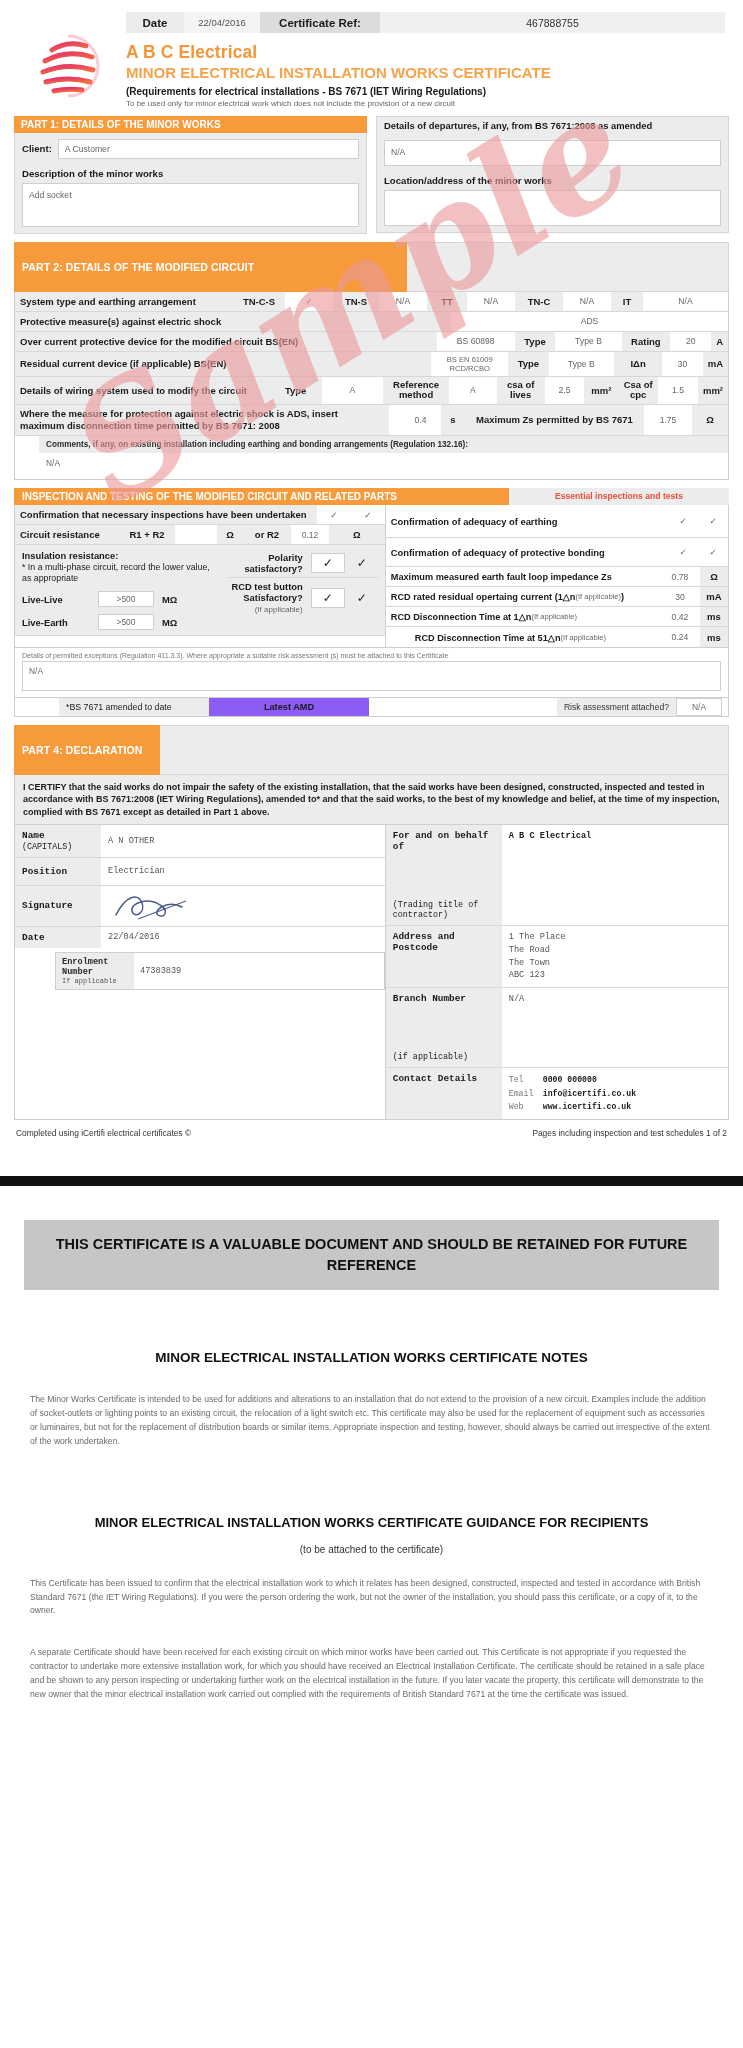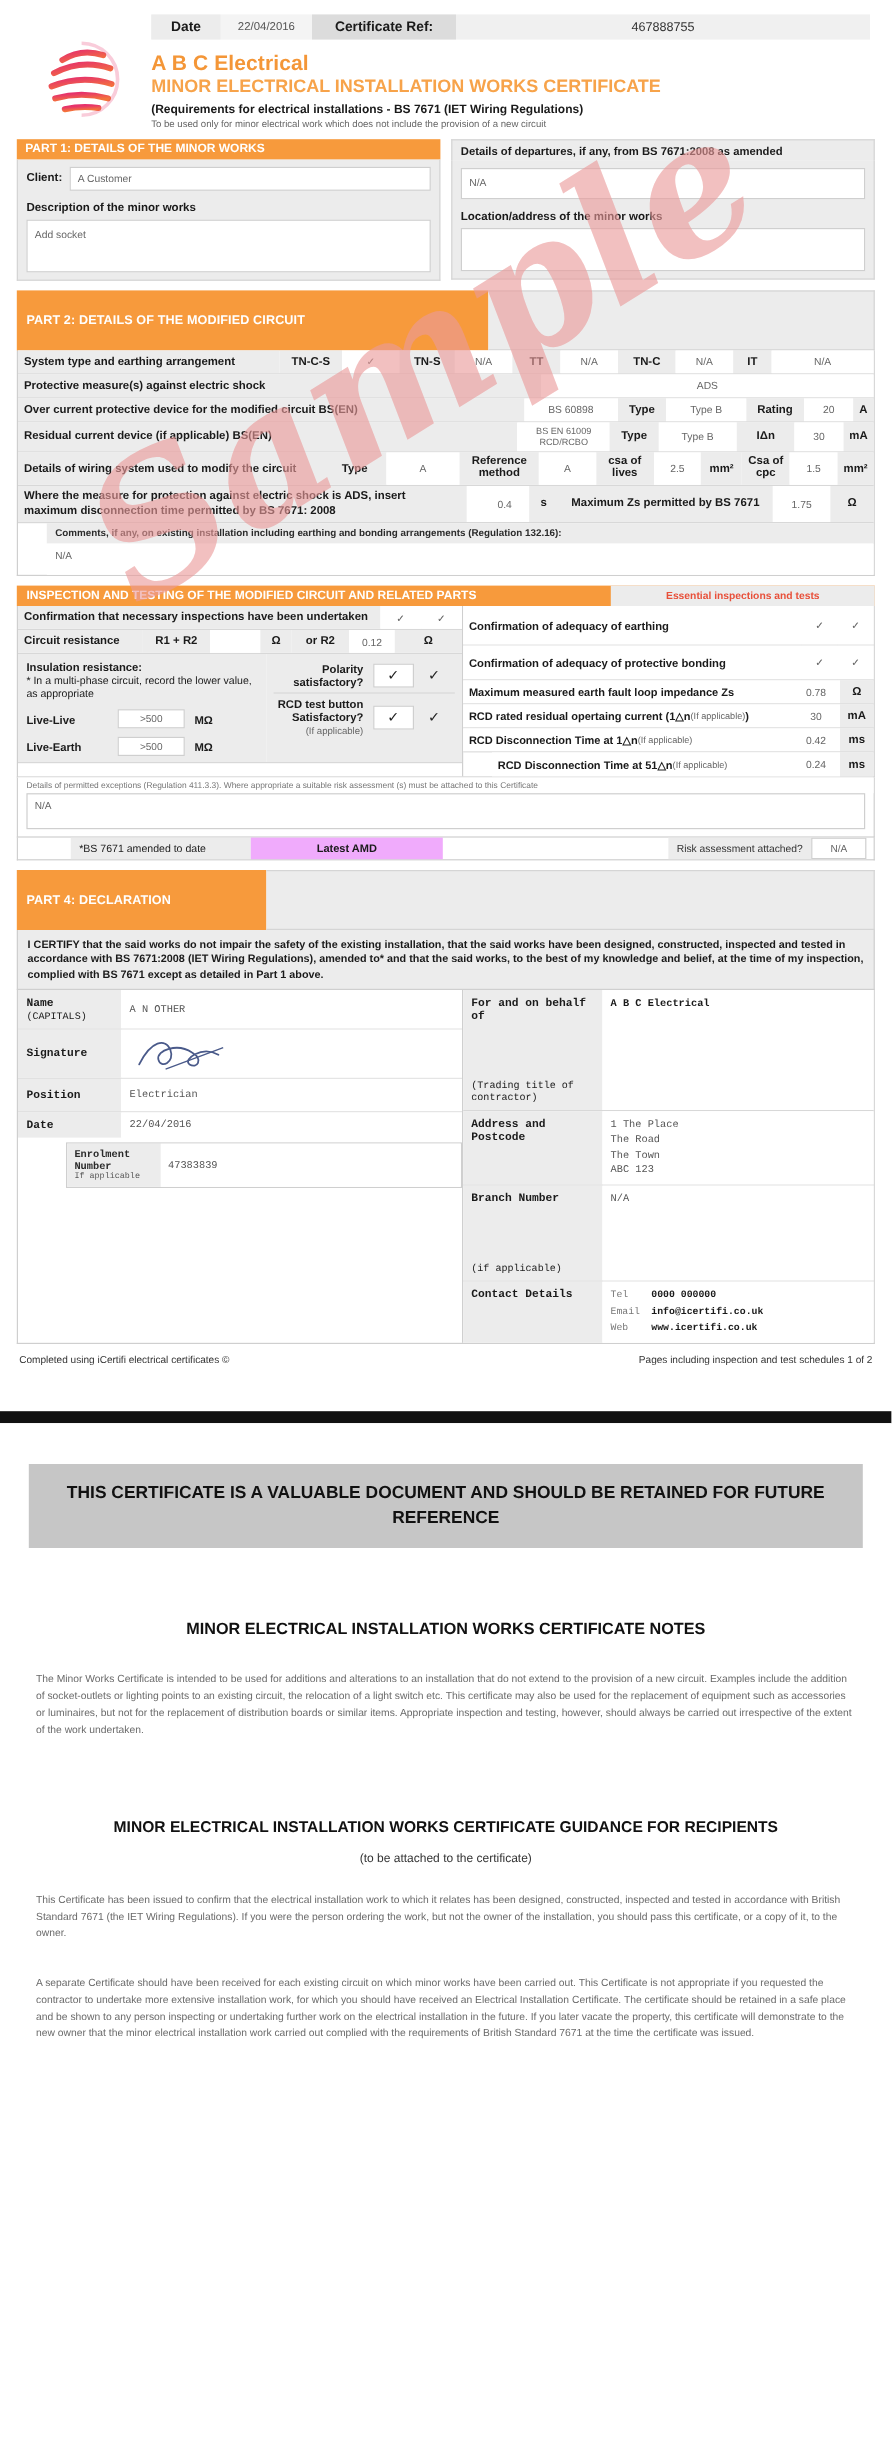--- a/index.html
+++ b/index.html
@@ -98,21 +98,21 @@
   .qlbl { flex:1; text-align:right; font-size:9.4px; font-weight:bold; color:#1a1a1a; padding-right:8px; }
   .qbox { width:34px; background:#fff; border:1px solid #cfcfcf; text-align:center; padding:2px 0; }
   .qbox2 { width:34px; text-align:center; }
 
   .exc { font-size:7px; color:#777; padding:4px 7px 2px 7px; background:#fff; }
   .excbox { background:#fff; border:1px solid #cfcfcf; margin:0 7px 6px 7px; height:30px;
             font-size:8.4px; color:#666; padding:4px 6px; }
 
   .amdrow { display:flex; align-items:center; border:1px solid #cfcfcf; border-top:none;padding-left:44px; }
   .amd-a { font-size:8.8px; color:#1a1a1a; padding:4px 7px; background:#ececec; width:150px; }
-  .amd-b { width:160px; background:#f0abfc; font-size:9.2px; font-weight:bold; color:#1a1a1a;
+  .amd-b { width:160px; background:#8b5cf6; font-size:9.2px; font-weight:bold; color:#1a1a1a;
            padding:4px 7px; text-align:center; }
   .amd-c { flex:1; background:#ececec; }
   .amd-d { font-size:8.6px; color:#333; padding:4px 7px; background:#ececec; }
   .amd-e { width:46px; background:#fff; border:1px solid #cfcfcf; text-align:center;
            font-size:8.4px; color:#666; padding:3px 0; margin-right:6px; }
 
   
   .decl { background:#ececec; font-size:9px; font-weight:bold; color:#1a1a1a;
           padding:6px 8px; line-height:1.35; border:1px solid #cfcfcf; border-top:none; }
   .p4 { display:flex; border:1px solid #cfcfcf; border-top:none;font-family:Liberation Mono, monospace; }
@@ -401,47 +401,47 @@
       <div class="amd-a">*BS 7671 amended to date</div>
       <div class="amd-b">Latest AMD</div>
       <div class="amd-c"></div>
       <div class="amd-d">Risk assessment attached?</div>
       <div class="amd-e">N/A</div>
     </div>
   </div>
 
   <div class="sec">
     <div style="display:flex;">
-      <div class="partbar" style="width:208px;">PART 4: DECLARATION</div>
+      <div class="partbar" style="width:146px;">PART 4: DECLARATION</div>
       <div style="flex:1;background:#ececec;border:1px solid #d5d5d5;border-left:none;"></div>
     </div>
     <div class="decl">I CERTIFY that the said works do not impair the safety of the existing installation, that the said works have been designed, constructed, inspected and tested in accordance with BS 7671:2008 (IET Wiring Regulations), amended to* and that the said works, to the best of my knowledge and belief, at the time of my  inspection, complied with BS 7671 except as detailed in Part 1 above.</div>
 
     <div class="p4">
       <div class="p4L">
         <div class="p4row">
           <div class="p4lbl" style="display:block;">
             <span>Name</span><br>
             <small>(CAPITALS)</small>
           </div>
           <div class="p4val">A N OTHER</div>
+        </div>
+        <div class="p4row">
+          <div class="p4lbl">Position</div>
+          <div class="p4val">Electrician</div>
         </div>
         <div class="p4row">
           <div class="p4lbl">Signature</div>
           <div class="p4val sigbox">
             <svg width="90" height="34" viewBox="0 0 90 34">
               <path d="M8 26 C18 6, 30 4, 34 14 C38 24, 26 30, 24 22 C22 14, 40 8, 52 16 C62 22, 56 30, 50 26 C44 22, 60 10, 74 18" fill="none" stroke="#4a5a8a" stroke-width="1.5" stroke-linecap="round"></path>
               <path d="M30 30 L78 12" fill="none" stroke="#4a5a8a" stroke-width="1.1"></path>
             </svg>
           </div>
         </div>
-        <div class="p4row">
-          <div class="p4lbl">Position</div>
-          <div class="p4val">Electrician</div>
-        </div>
         <div class="p4row" style="border-bottom:none;display:block;">
           <div style="display:flex;">
             <div class="p4lbl">Date</div>
             <div class="p4val">22/04/2016</div>
           </div>
           <div class="enrol">
             <div class="enrol-l">
               <span>Enrolment Number</span>
               <small>If applicable</small>
             </div>

